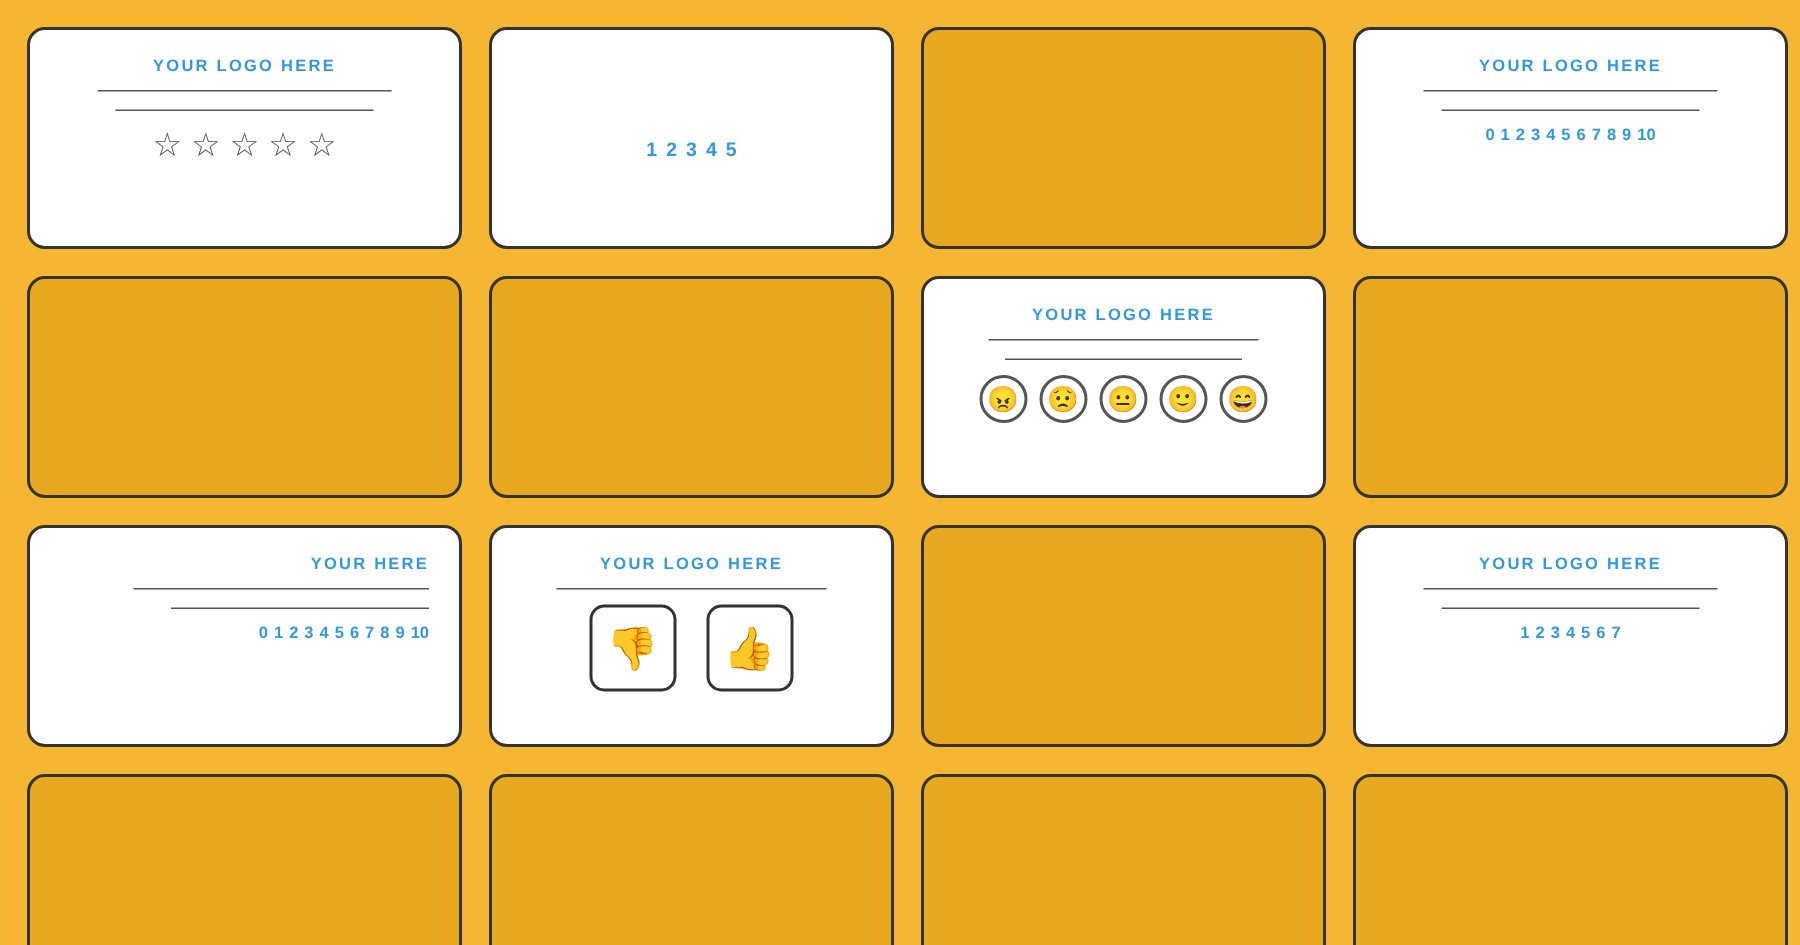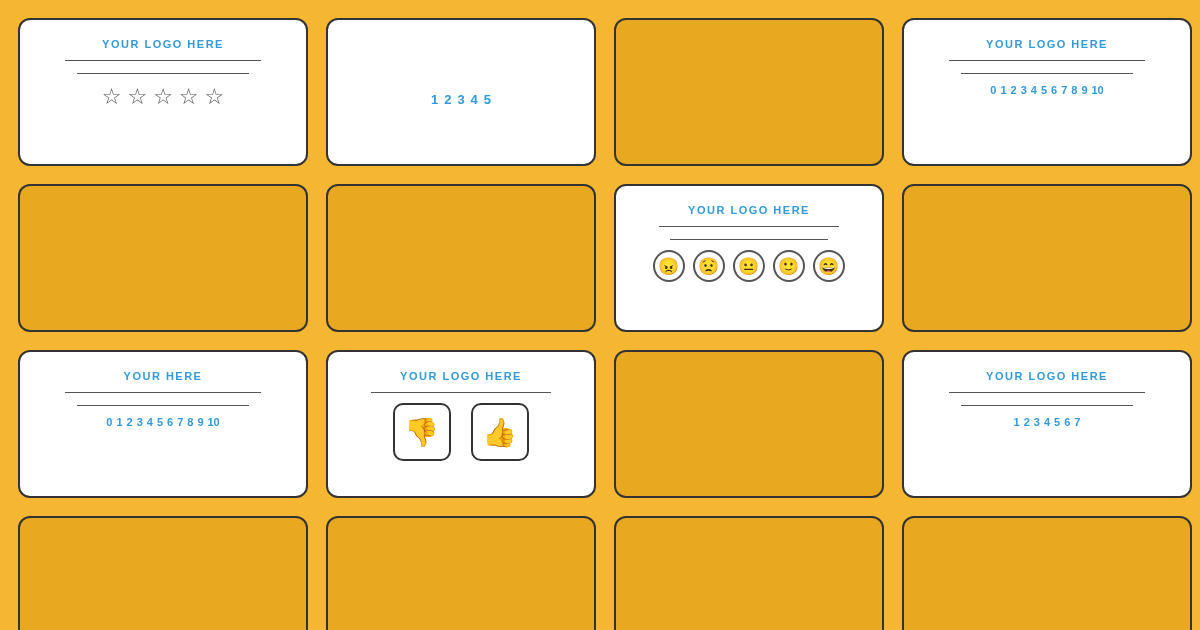--- a/index.html
+++ b/index.html
@@ -109,21 +109,21 @@
       border-radius: 10px;
       display: flex;
       align-items: center;
       justify-content: center;
       font-size: 28px;
     }
 
     
     .cell-1-1 { grid-column: 1; grid-row: 1; }
     .cell-1-2 { grid-column: 1; grid-row: 2; }
-    .cell-1-3 { grid-column: 1; grid-row: 3; }
+    .cell-1-3 { grid-column: 1; grid-row: 3; align-items: flex-end; }
     .cell-1-4 { grid-column: 1; grid-row: 4; }
 
     .cell-2-1 { grid-column: 2; grid-row: 1; }
     .cell-2-2 { grid-column: 2; grid-row: 2; }
     .cell-2-3 { grid-column: 2; grid-row: 3; }
     .cell-2-4 { grid-column: 2; grid-row: 4; }
 
     .cell-3-1 { grid-column: 3; grid-row: 1; }
     .cell-3-2 { grid-column: 3; grid-row: 2; }
     .cell-3-3 { grid-column: 3; grid-row: 3; }

